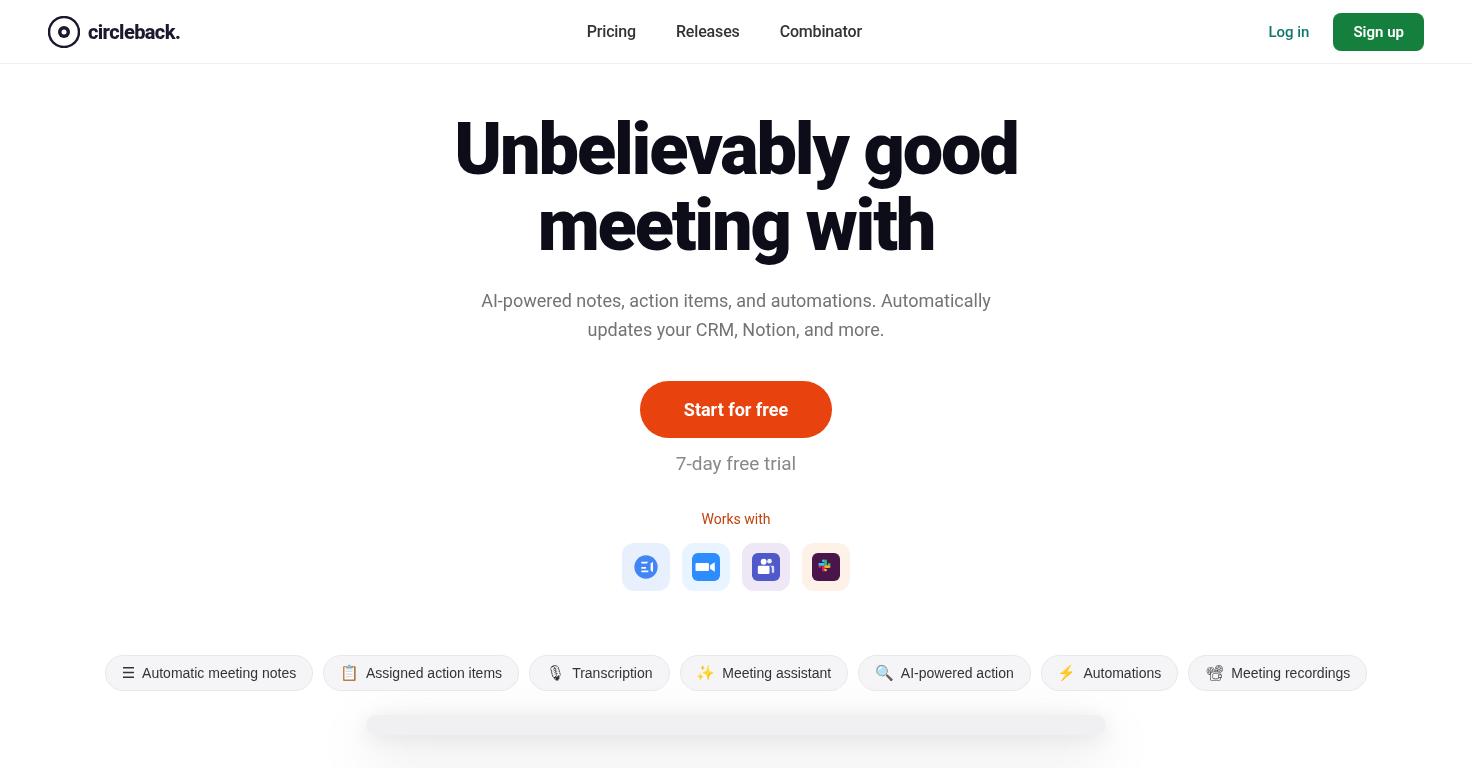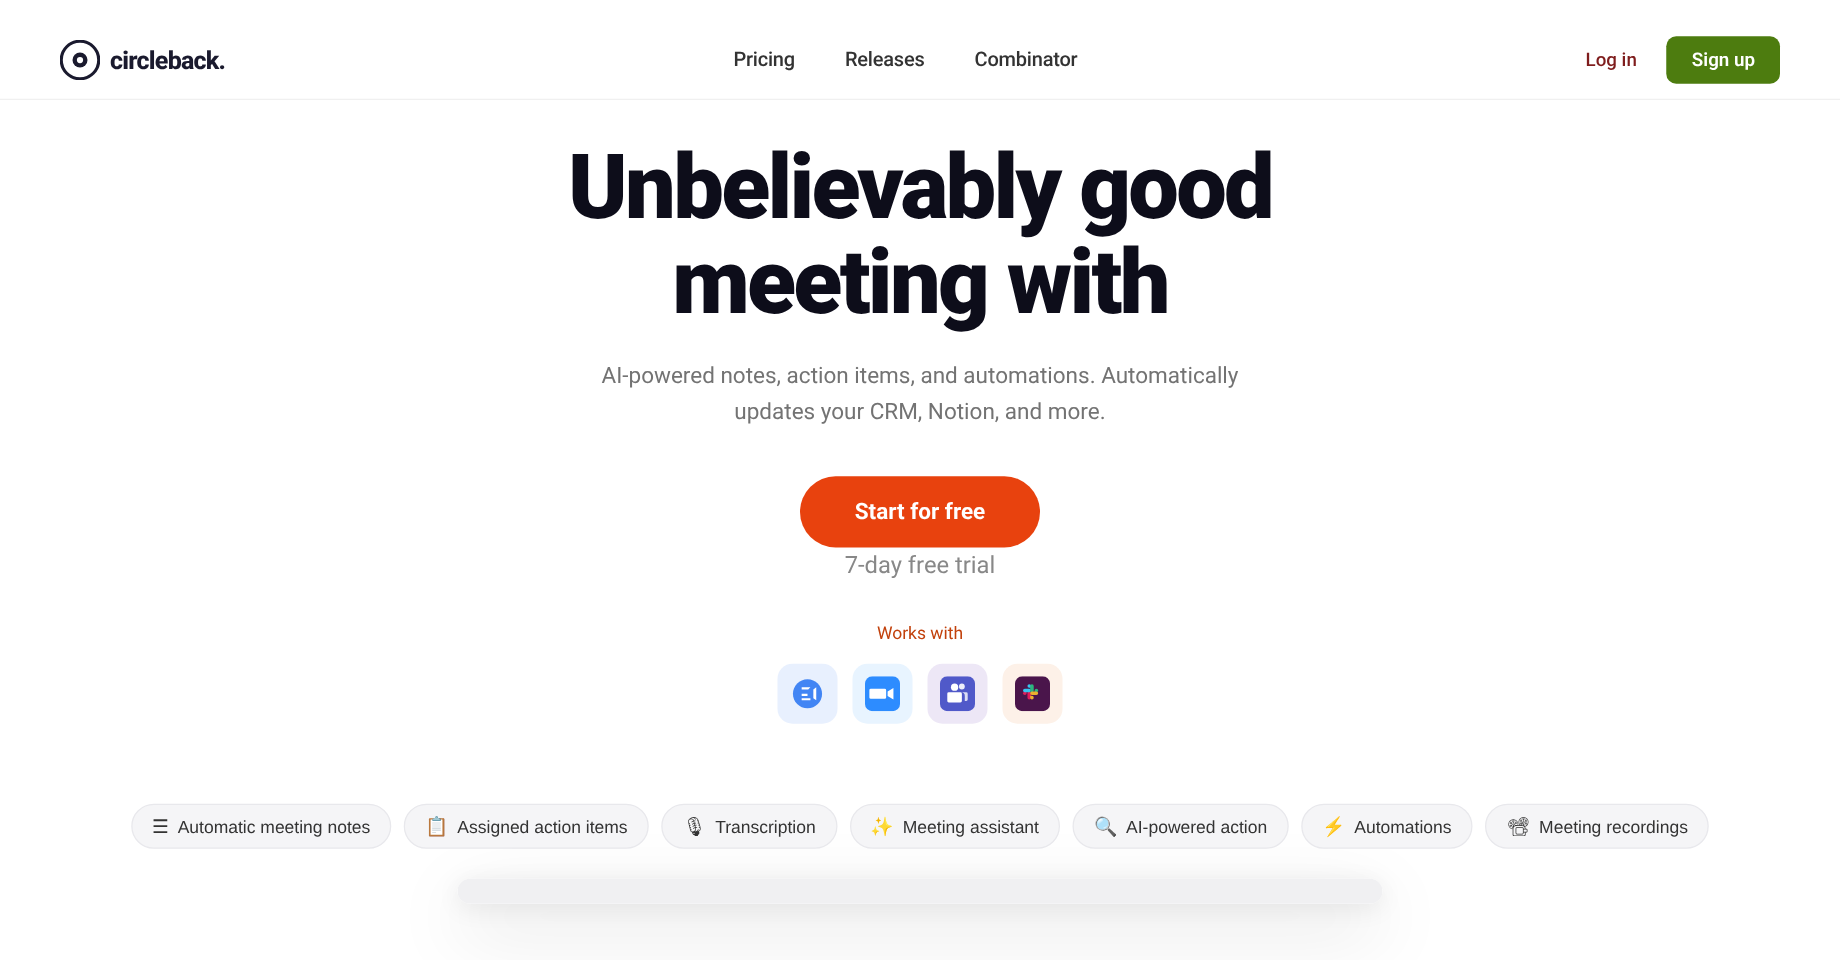--- a/index.html
+++ b/index.html
@@ -13,21 +13,21 @@
 
     
     nav {
       display: flex;
       align-items: center;
       justify-content: space-between;
       padding: 0 48px;
       height: 64px;
       border-bottom: 1px solid #f0f0f0;
       position: sticky;
-      top: 16px;
+      top: 0;
       background: #fff;
       z-index: 100;
     }
     .nav-logo {
       display: flex;
       align-items: center;
       gap: 8px;
       text-decoration: none;
       color: #1a1a2e;
     }
@@ -48,26 +48,26 @@
       font-weight: 500;
       letter-spacing: -0.01em;
     }
     .nav-actions {
       display: flex;
       align-items: center;
       gap: 24px;
     }
     .nav-login {
       text-decoration: none;
-      color: #7f1d1d;
+      color: #0f766e;
       font-size: 15px;
       font-weight: 500;
     }
     .nav-signup {
-      background: #4d7c0f;
+      background: #15803d;
       color: #fff;
       border: none;
       border-radius: 8px;
       padding: 10px 20px;
       font-size: 15px;
       font-weight: 600;
       cursor: pointer;
       text-decoration: none;
     }
 
@@ -134,21 +134,21 @@
       display: inline-block;
       background: #e8420e;
       color: #fff;
       border-radius: 50px;
       padding: 18px 44px;
       font-size: 18px;
       font-weight: 700;
       text-decoration: none;
       border: none;
       cursor: pointer;
-      margin-bottom: 2px;
+      margin-bottom: 14px;
     }
     .trial-text {
       font-size: 19px;
       color: #888;
       margin-bottom: 36px;
     }
 
     
     .works-with {
       text-align: center;

